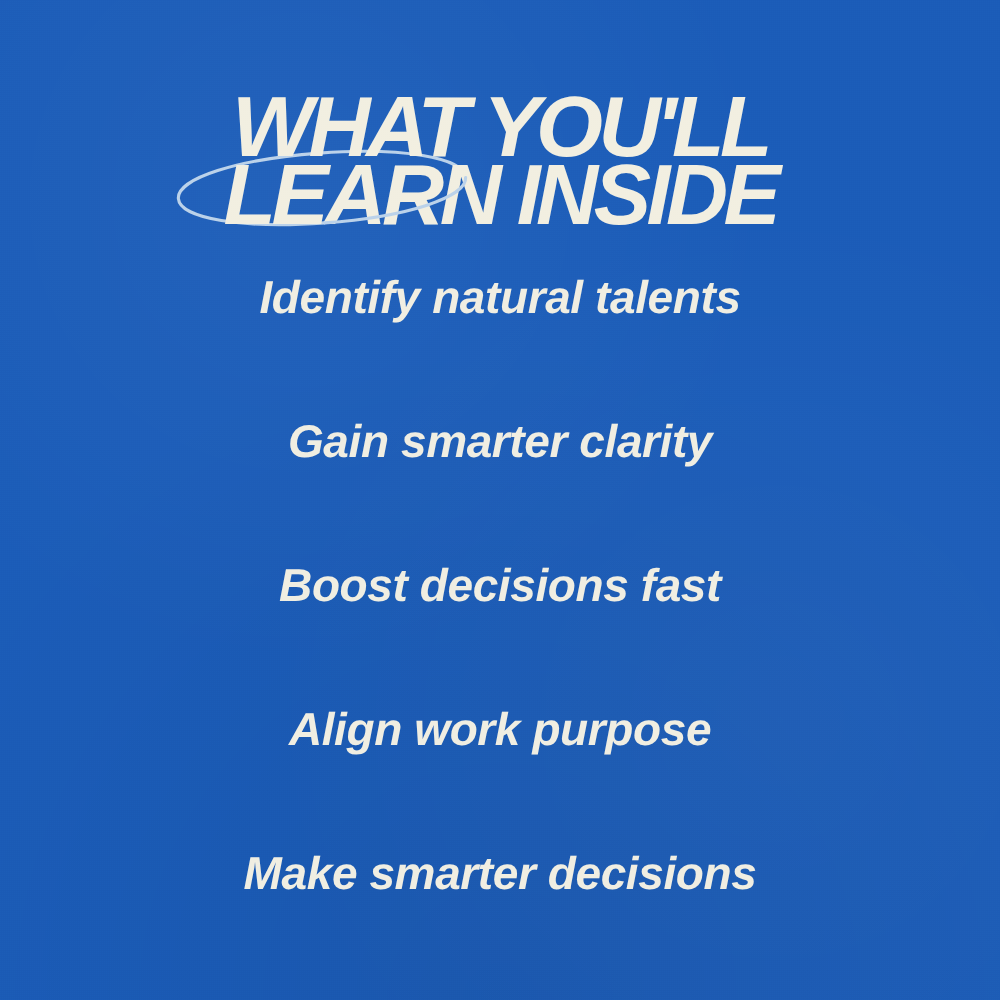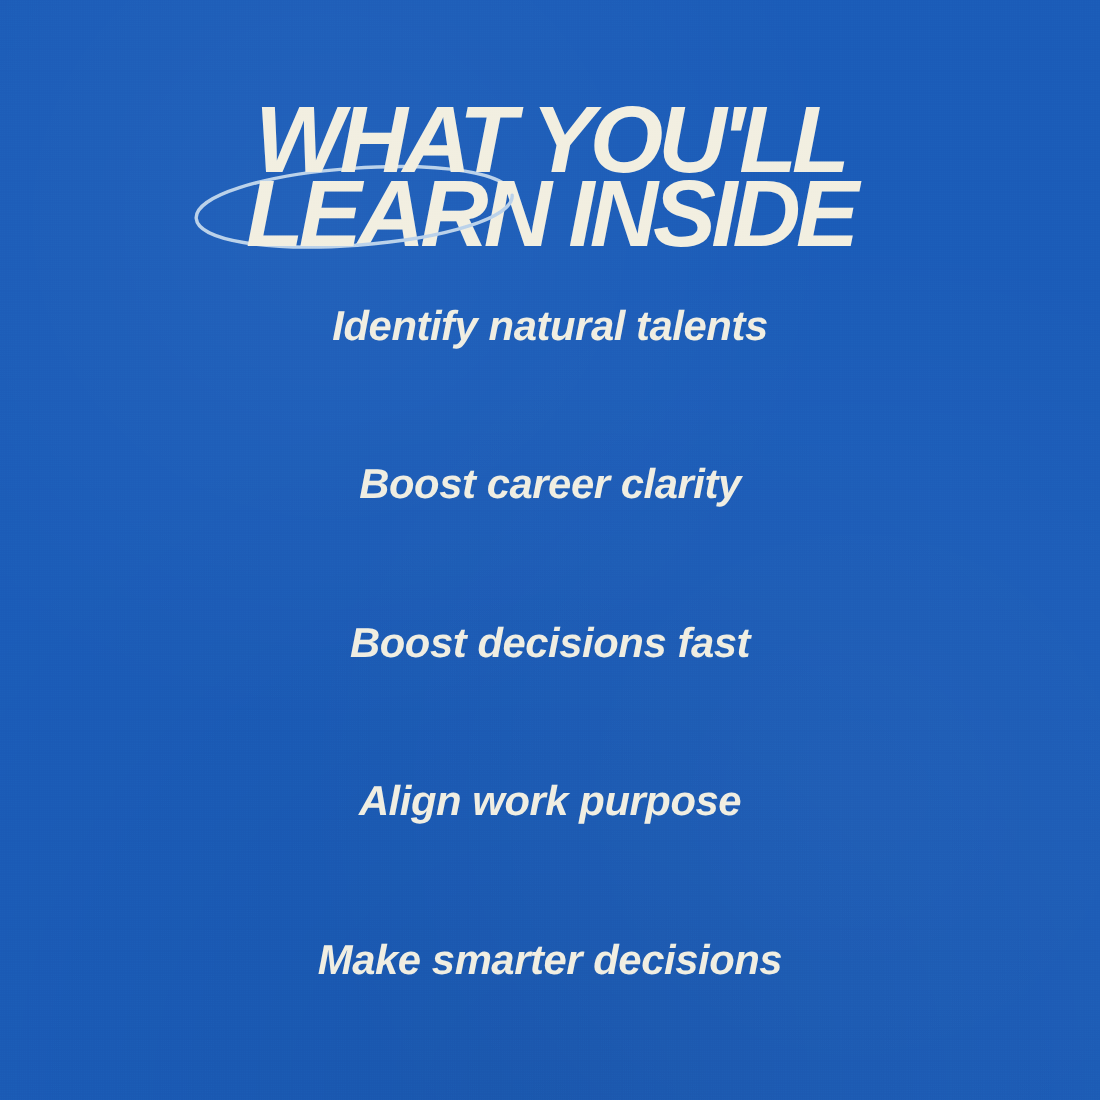--- a/index.html
+++ b/index.html
@@ -96,21 +96,21 @@
     height: 147px;
     display: flex;
     align-items: center;
     justify-content: center;
   }
 
   .benefit-text {
     font-family: "Liberation Sans", sans-serif;
     font-weight: bold;
     font-style: italic;
-    font-size: 38px;
+    font-size: 46px;
     line-height: 1;
     color: #F0EEE2;
     letter-spacing: -0.4px;
     white-space: nowrap;
     text-rendering: geometricPrecision;
   }
 </style>
 </head>
 <body>
 
@@ -138,21 +138,21 @@
     </svg>
   </div>
 
   <div class="benefits">
 
     <div class="benefit-row">
       <span class="benefit-text">Identify natural talents</span>
     </div>
 
     <div class="benefit-row">
-      <span class="benefit-text">Boost career clarity</span>
+      <span class="benefit-text">Gain smarter clarity</span>
     </div>
 
     <div class="benefit-row">
       <span class="benefit-text">Boost decisions fast</span>
     </div>
 
     <div class="benefit-row">
       <span class="benefit-text">Align work purpose</span>
     </div>
 

